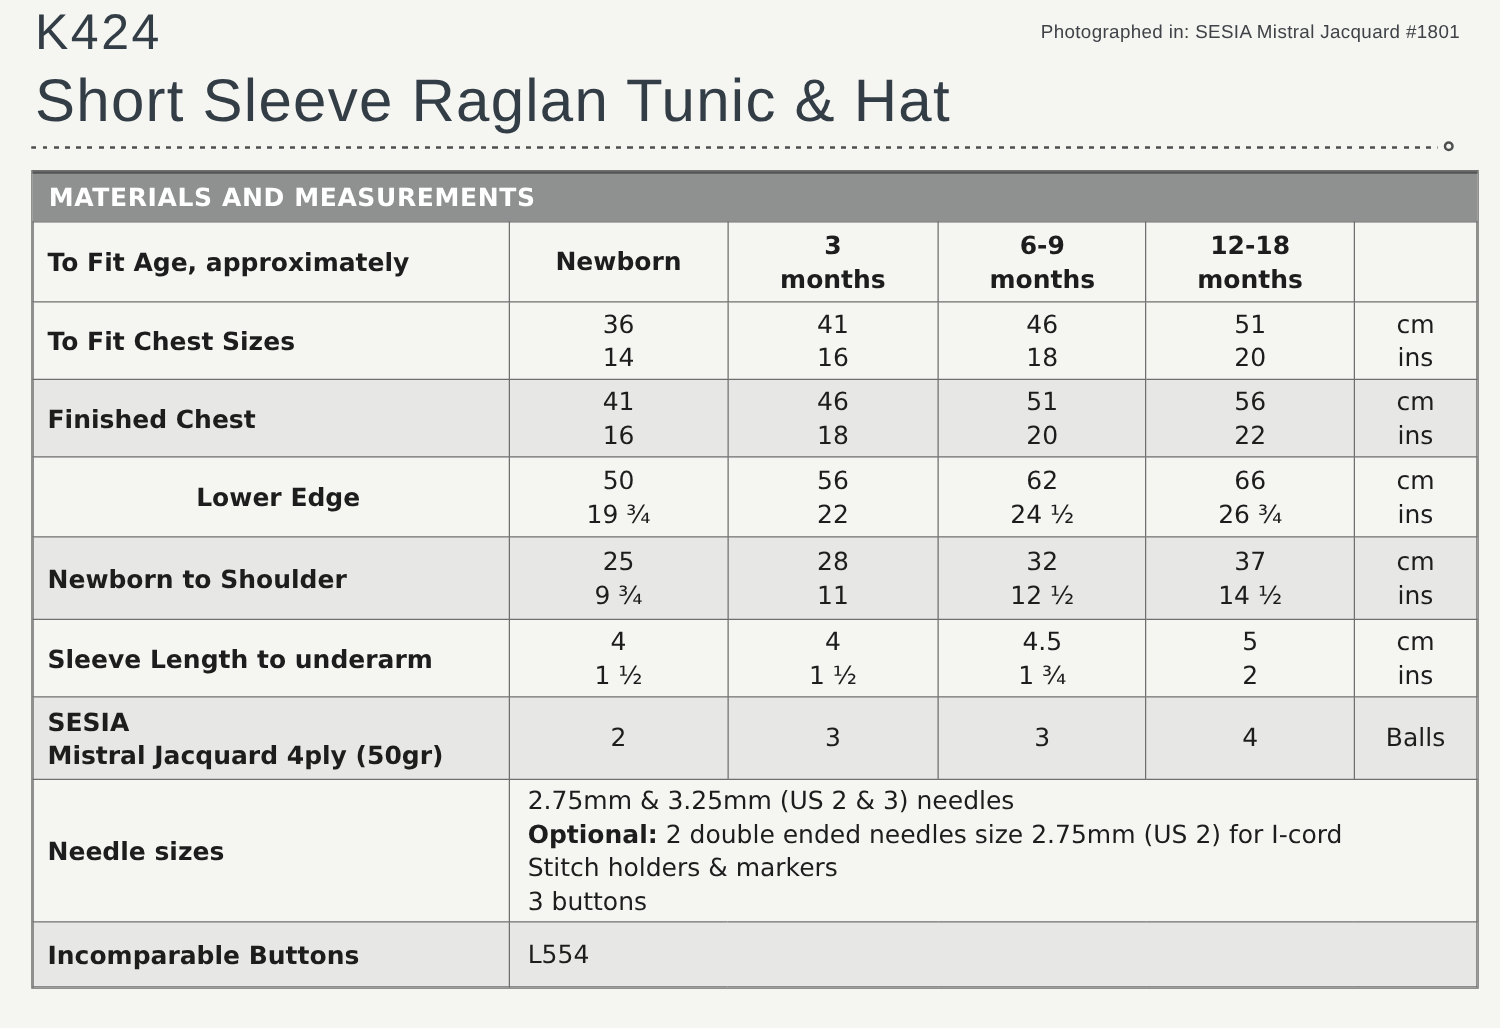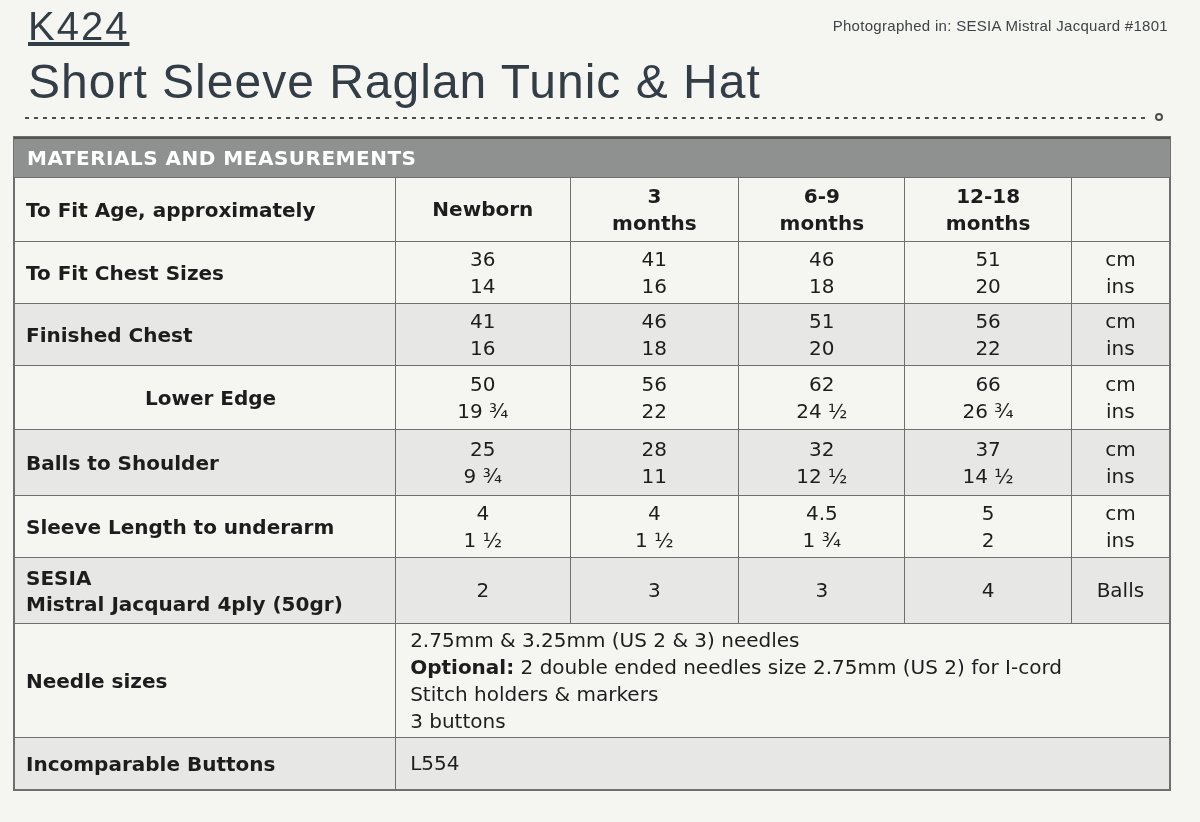--- a/index.html
+++ b/index.html
@@ -10,21 +10,20 @@
     color: var(--text-ink, #1d1d1d);
     position: relative;
   }
 
   
   .pattern-code {
     position: absolute; left: 28px; top: 4px;
     font-family: "Liberation Sans", sans-serif;
     font-size: 40px; font-weight: 400; letter-spacing: 2px;
     color: var(--title-ink, #333d46);
-    text-decoration: underline;
   }
   .pattern-title {
     position: absolute; left: 28px; top: 54px;
     font-family: "Liberation Sans", sans-serif;
     font-size: 48px; font-weight: 400; letter-spacing: 1px;
     color: var(--title-ink, #333d46);
     white-space: nowrap;
   }
   .photographed {
     position: absolute; right: 32px; top: 17px;
@@ -39,21 +38,21 @@
     background: repeating-linear-gradient(90deg, #4c4f4e 0 4px, transparent 4px 9px);
   }
   .cut-end {
     position: absolute; right: -13px; top: -4px;
     width: 8px; height: 8px;
     border: 2px solid #4c4f4e; border-radius: 50%;
   }
 
   
   .materials {
-    position: absolute; left: 13px; top: 136px; width: 1158px;
+    position: absolute; left: 25px; top: 136px; width: 1158px;
     border: 1px solid var(--border, #6f6f6f);
     background: var(--page-bg, #f5f5f2);
   }
   .section-bar {
     height: 40px; line-height: 38px;
     background: var(--header-bar, #8e918f);
     border-top: 2px solid #525554;
     color: #ffffff; font-weight: bold;
     font-size: 20px; letter-spacing: 0.5px;
     padding-left: 13px;
@@ -192,21 +191,21 @@
         <div>66</div>
         <div>26 ¾</div>
       </td>
       <td class="unit">
         <div>cm</div>
         <div>ins</div>
       </td>
     </tr>
 
     <tr class="r-length shaded">
-      <td class="label">Balls to Shoulder</td>
+      <td class="label">Newborn to Shoulder</td>
       <td class="val">
         <div>25</div>
         <div>9 ¾</div>
       </td>
       <td class="val">
         <div>28</div>
         <div>11</div>
       </td>
       <td class="val">
         <div>32</div>

